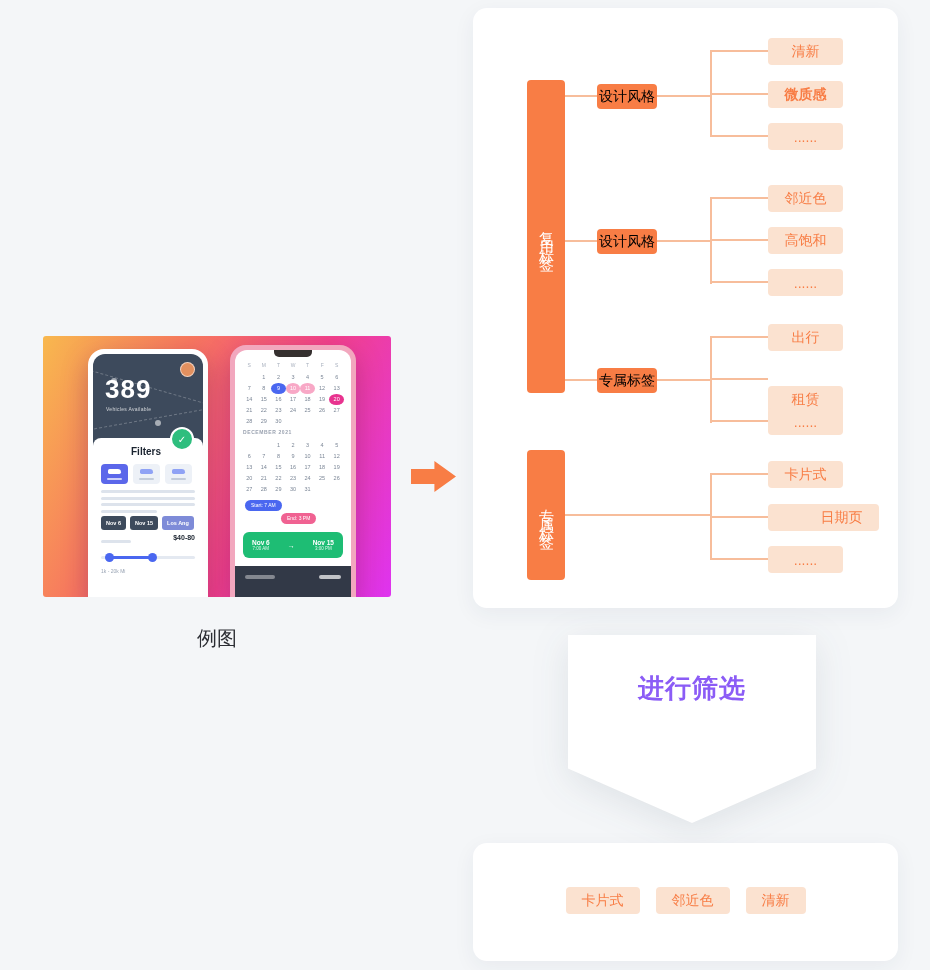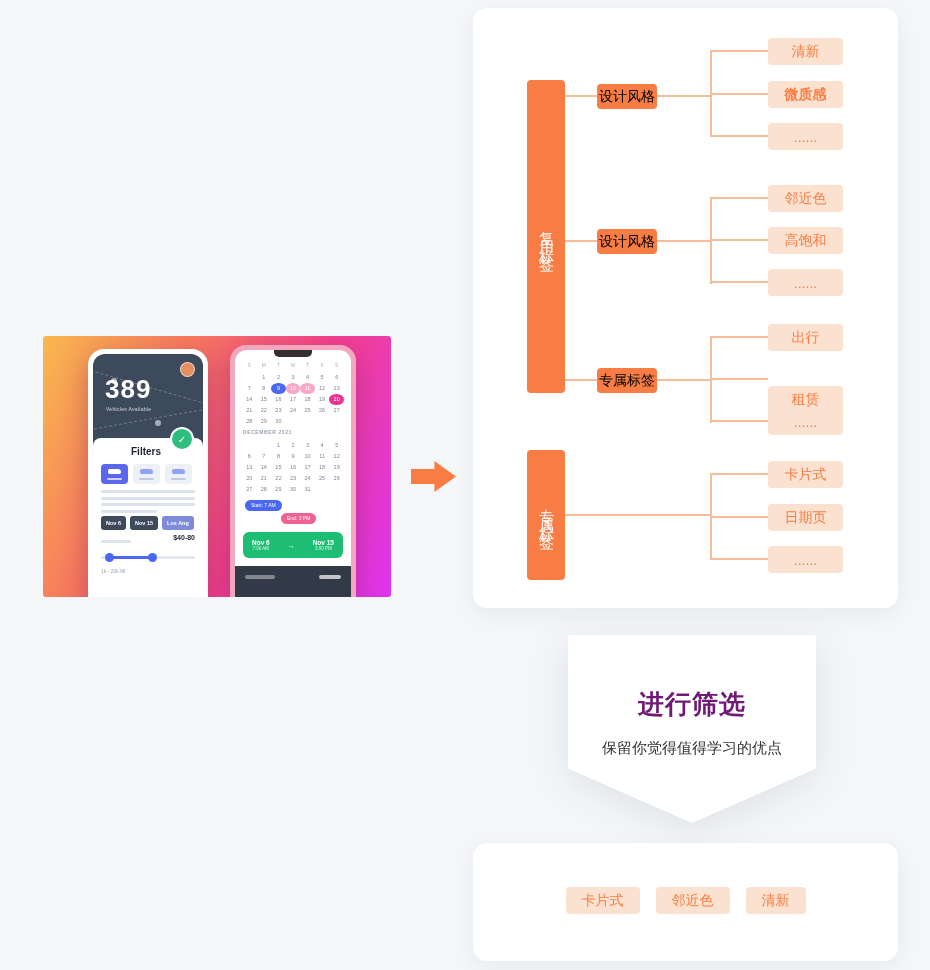--- a/index.html
+++ b/index.html
@@ -84,21 +84,21 @@
   .parent-node{position:absolute;left:124px;width:60px;height:25px;background:var(--accent);color:#000000;font-size:14px;font-weight:500;
     display:flex;align-items:center;justify-content:center;border-radius:4px;z-index:2;}
   .leaf{position:absolute;left:295px;width:75px;height:27px;background:var(--leaf_bg);color:var(--accent);font-size:14px;
     display:flex;align-items:center;justify-content:center;border-radius:4px;z-index:2;}
   .hline{position:absolute;height:2px;background:var(--line);z-index:1;}
   .vline{position:absolute;width:2px;background:var(--line);z-index:1;}
 
   
   .filter-card{position:absolute;left:568px;top:635px;width:248px;height:188px;filter:drop-shadow(0 8px 18px rgba(40,55,80,.10));}
   .filter-shape{width:100%;height:100%;background:#fff;clip-path:polygon(0 0,100% 0,100% 71%,50% 100%,0 71%);text-align:center;}
-  .filter-title{padding-top:52px;font-size:26px;font-weight:bold;color:#701a75;letter-spacing:1px;}
+  .filter-title{padding-top:36px;font-size:26px;font-weight:bold;color:#8b5cf6;letter-spacing:1px;}
   .filter-sub{margin-top:17px;font-size:15px;font-weight:500;color:#333;}
 
   
   .result-card{left:473px;top:843px;width:425px;height:118px;}
   .result-tags{position:absolute;left:0;right:0;top:44px;display:flex;justify-content:center;gap:16px;}
   .result-tag{height:27px;line-height:27px;padding:0 16px;background:var(--leaf_bg);color:var(--accent);border-radius:4px;font-size:14px;}
 </style>
 </head>
 <body>
 
@@ -248,20 +248,21 @@
           </div>
         </div>
         <div class="dark-footer">
           <div class="fbar" style="left:10px;width:30px;"></div>
           <div class="fbar" style="right:10px;width:22px;background:rgba(255,255,255,.7);"></div>
         </div>
       </div>
     </div>
   </div>
 
+  <div class="caption">例图</div>
 
   <div class="flow-arrow"></div>
 
   <div class="card map-card">
 
     <div class="hline" style="left:92px;top:87px;width:145px;"></div>
     <div class="hline" style="left:92px;top:232px;width:145px;"></div>
     <div class="hline" style="left:92px;top:371px;width:145px;"></div>
     <div class="hline" style="left:92px;top:506px;width:145px;"></div>
 
@@ -296,28 +297,27 @@
 
     <div class="leaf" style="top:177px;">邻近色</div>
     <div class="leaf" style="top:219px;">高饱和</div>
     <div class="leaf" style="top:261px;">......</div>
 
     <div class="leaf" style="top:316px;">出行</div>
     <div class="leaf" style="top:378px;font-family:Liberation Serif, serif;">租赁</div>
     <div class="leaf" style="top:400px;">......</div>
 
     <div class="leaf" style="top:453px;">卡片式</div>
-    <div class="leaf" style="top:496px;">日期页</div>
+    <div class="leaf" style="top:496px;padding-left:36px;">日期页</div>
     <div class="leaf" style="top:538px;">......</div>
   </div>
 
   <div class="filter-card">
     <div class="filter-shape">
       <div class="filter-title">进行筛选</div>
-      <div class="filter-sub">保留你觉得值得学习的优点</div>
     </div>
   </div>
 
   <div class="card result-card">
     <div class="result-tags">
         <span class="result-tag">卡片式</span>
         <span class="result-tag">邻近色</span>
         <span class="result-tag">清新</span>
       </div>
   </div>

